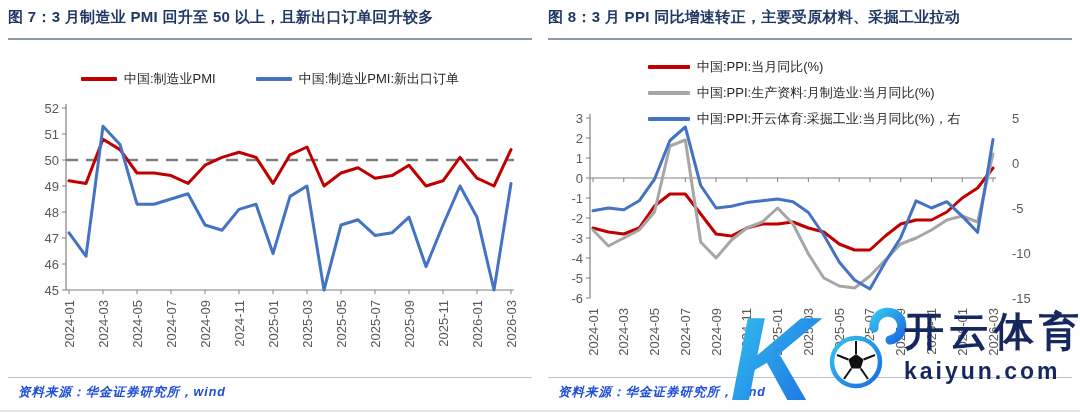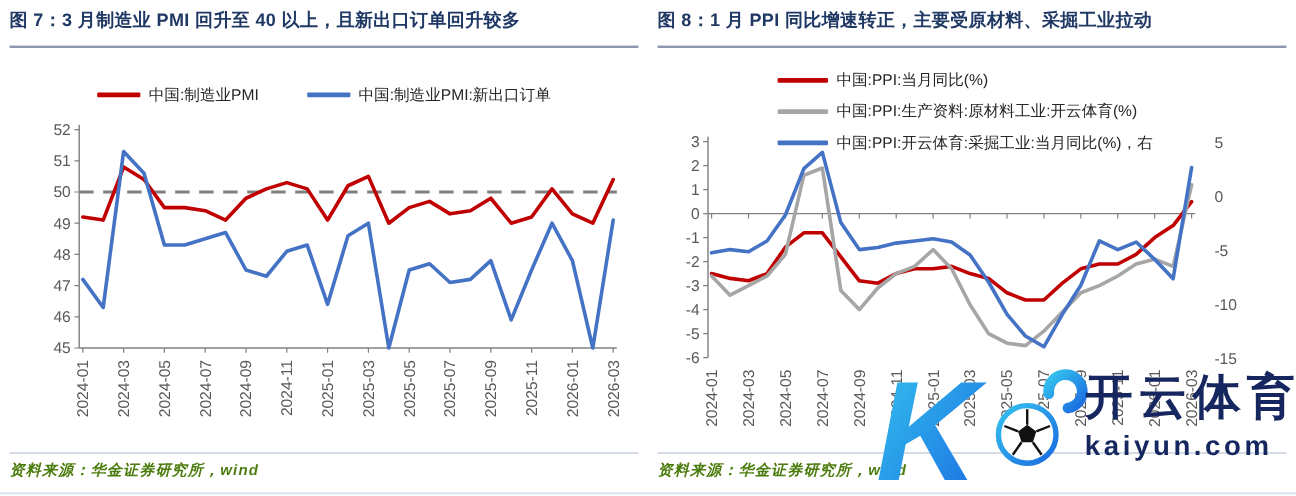--- a/index.html
+++ b/index.html
@@ -14,33 +14,33 @@
             align-items:flex-end;column-gap:40px;}
   .legend-item{display:flex;align-items:center;column-gap:7px;font-size:13px;color:#262626;white-space:nowrap;}
   .legend-swatch{height:3.5px;border-radius:1px;}
   .legend-a .legend-swatch{width:36px;}
   .legend-b{position:absolute;top:50px;left:100px;display:flex;flex-direction:column;row-gap:8px;}
   .legend-b .legend-swatch{width:42px;}
   .chart-svg{position:absolute;left:0;}
   .svg-a{top:90px;}
   .svg-b{top:92px;}
   .source-rule{position:absolute;top:369px;left:0;width:100%;height:0;border-bottom:1px solid #b9c4d4;}
-  .source-note{position:absolute;top:376px;left:0;font-size:12.5px;font-style:italic;font-weight:600;
-               color:#4d7c0f;letter-spacing:1px;white-space:nowrap;}
+  .source-note{position:absolute;top:376px;left:10px;font-size:12.5px;font-style:italic;font-weight:600;
+               color:#1d4ed8;letter-spacing:1px;white-space:nowrap;}
   .watermark{position:absolute;left:726px;top:296px;z-index:5;display:flex;align-items:flex-start;}
   .wm-text{margin-left:-12px;padding-top:14px;}
   .wm-brand{font-size:40px;font-weight:bold;color:#16275f;letter-spacing:5px;line-height:42px;white-space:nowrap;}
   .wm-domain{font-size:23px;font-weight:bold;color:#16275f;letter-spacing:3px;margin-top:6px;white-space:nowrap;}
   .bottom-edge{position:absolute;left:0;top:410px;width:1080px;height:0;border-bottom:2px solid #dce7f3;}
 </style>
 </head>
 <body>
 
 <div class="panel left">
-  <div class="fig-title">图 7：3 月制造业 PMI 回升至 40 以上，且新出口订单回升较多</div>
+  <div class="fig-title">图 7：3 月制造业 PMI 回升至 50 以上，且新出口订单回升较多</div>
   <div class="title-rule"></div>
 
   <div class="legend-a">
     <div class="legend-item">
       <span class="legend-swatch" style="background: rgb(192, 0, 0);"></span>
       <span>中国:制造业PMI</span>
     </div>
     <div class="legend-item">
       <span class="legend-swatch" style="background: rgb(68, 114, 196);"></span>
       <span>中国:制造业PMI:新出口订单</span>
@@ -97,31 +97,31 @@
       <line x1="58" y1="62" x2="506" y2="62" stroke="#7f7f7f" stroke-width="2.6" stroke-dasharray="12 8"></line>
       <polyline points="61.0,82.8 78.0,85.4 95.0,41.2 112.0,51.6 129.0,75.0 146.0,75.0 163.0,77.6 180.0,85.4 197.0,67.2 214.0,59.4 231.0,54.2 248.0,59.4 265.0,85.4 282.0,56.8 299.0,49.0 316.0,88.0 333.0,75.0 350.0,69.8 367.0,80.2 384.0,77.6 401.0,67.2 418.0,88.0 435.0,82.8 452.0,59.4 469.0,80.2 486.0,88.0 503.0,51.6" fill="none" stroke="#c00000" stroke-width="3" stroke-linejoin="round" stroke-linecap="round"></polyline>
       <polyline points="61.0,134.8 78.0,158.2 95.0,28.2 112.0,46.4 129.0,106.2 146.0,106.2 163.0,101.0 180.0,95.8 197.0,127.0 214.0,132.2 231.0,111.4 248.0,106.2 265.0,155.6 282.0,98.4 299.0,88.0 316.0,192.0 333.0,127.0 350.0,121.8 367.0,137.4 384.0,134.8 401.0,119.2 418.0,168.6 435.0,127.0 452.0,88.0 469.0,119.2 486.0,192.0 503.0,85.4" fill="none" stroke="#4472c4" stroke-width="3" stroke-linejoin="round" stroke-linecap="round"></polyline>
     </svg>
 
   <div class="source-rule"></div>
   <div class="source-note">资料来源：华金证券研究所，wind</div>
 </div>
 
 <div class="panel right">
-  <div class="fig-title">图 8：1 月 PPI 同比增速转正，主要受原材料、采掘工业拉动</div>
+  <div class="fig-title">图 8：3 月 PPI 同比增速转正，主要受原材料、采掘工业拉动</div>
   <div class="title-rule"></div>
 
   <div class="legend-b">
     <div class="legend-item">
       <span class="legend-swatch" style="background: rgb(192, 0, 0);"></span>
       <span>中国:PPI:当月同比(%)</span>
     </div>
     <div class="legend-item">
       <span class="legend-swatch" style="background: rgb(166, 166, 166);"></span>
-      <span>中国:PPI:生产资料:原材料工业:开云体育(%)</span>
+      <span>中国:PPI:生产资料:月制造业:当月同比(%)</span>
     </div>
     <div class="legend-item">
       <span class="legend-swatch" style="background: rgb(68, 114, 196);"></span>
       <span>中国:PPI:开云体育:采掘工业:当月同比(%)，右</span>
     </div>
   </div>
 
   <svg id="chartB" class="chart-svg svg-b" width="524" height="290">
       <line x1="42" y1="14" x2="42" y2="198" stroke="#808080" stroke-width="1.2"></line>
       <line x1="38" y1="18" x2="42" y2="18" stroke="#808080"></line>

